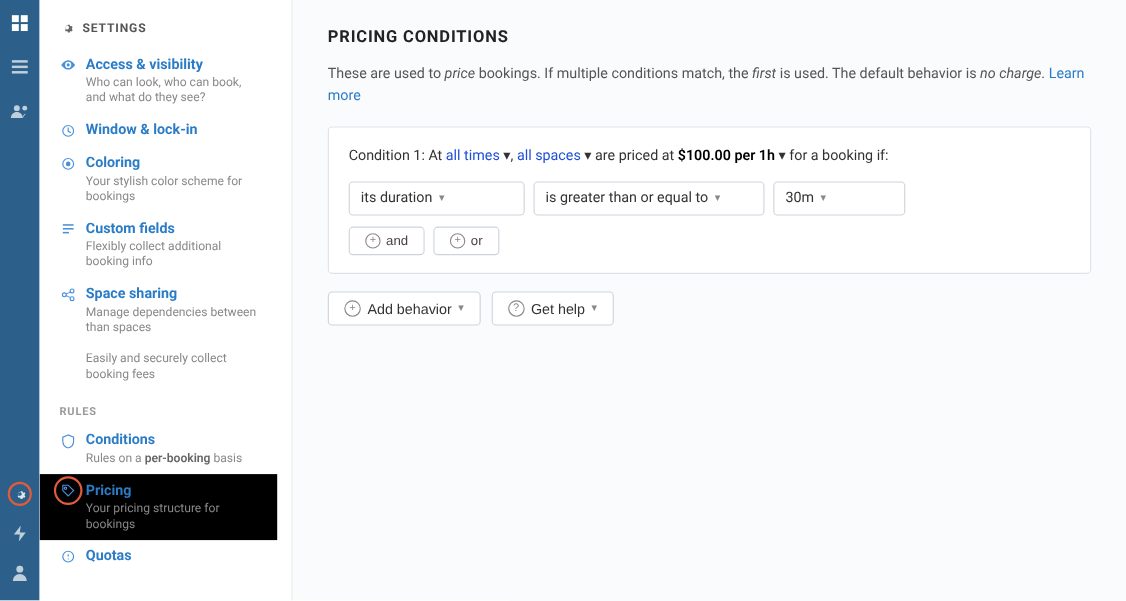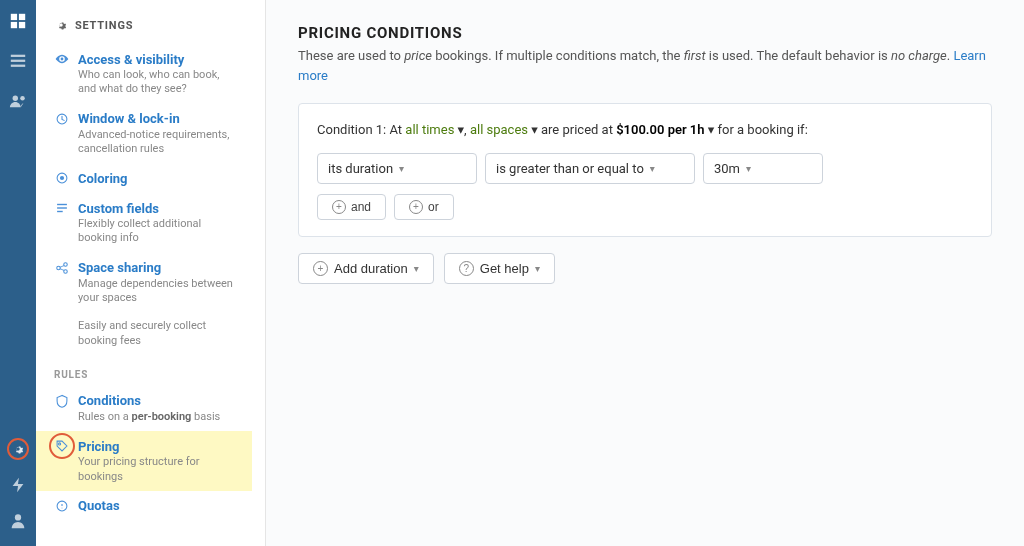--- a/index.html
+++ b/index.html
@@ -67,21 +67,21 @@
     }
     .settings-header svg { width: 14px; height: 14px; fill: #666; }
 
     .sidebar-item {
       padding: 7px 18px;
       cursor: pointer;
       display: flex;
       flex-direction: column;
       gap: 1px;
     }
-    .sidebar-item.active { background: #fef9c3; }
+    .sidebar-item.active { background: #000000; }
     .sidebar-item-row {
       display: flex;
       align-items: center;
       gap: 8px;
     }
     .sidebar-item-icon {
       width: 16px;
       height: 16px;
       flex-shrink: 0;
       color: #4a90d9;
@@ -113,21 +113,21 @@
       padding: 24px 32px;
       overflow-y: auto;
       background: #fafbfc;
     }
     .page-title {
       font-size: 15px;
       font-weight: 700;
       color: #222;
       letter-spacing: 0.05em;
       text-transform: uppercase;
-      margin-bottom: 4px;
+      margin-bottom: 16px;
     }
     .page-desc {
       font-size: 13px;
       color: #555;
       margin-bottom: 18px;
       line-height: 1.5;
     }
     .page-desc em { font-style: italic; }
     .page-desc .link { color: #2a7cc7; cursor: pointer; text-decoration: none; }
 
@@ -138,21 +138,21 @@
       border-radius: 4px;
       padding: 16px 18px;
       margin-bottom: 16px;
     }
     .condition-header {
       font-size: 13px;
       color: #333;
       margin-bottom: 12px;
       line-height: 1.6;
     }
-    .condition-header .link { color: #4d7c0f; cursor: pointer; }
+    .condition-header .link { color: #1d4ed8; cursor: pointer; }
     .condition-header .blue-bold { color: #000000; font-weight: 600; }
 
     .condition-row {
       display: flex;
       align-items: flex-end;
       gap: 8px;
       margin-bottom: 10px;
     }
     .select-field {
       border: 1px solid #cdd3db;
@@ -319,33 +319,33 @@
   <div class="sidebar-item">
     <div class="sidebar-item-row">
       <div class="sidebar-item-icon">
         <svg viewBox="0 0 20 20">
             <circle cx="10" cy="10" r="7" fill="none" stroke="#4a90d9" stroke-width="1.5"></circle>
             <path d="M10 6v4.5l3 1.5" fill="none" stroke="#4a90d9" stroke-width="1.5" stroke-linecap="round"></path>
           </svg>
       </div>
       <span class="sidebar-item-label">Window &amp; lock-in</span>
     </div>
-    <div class="sidebar-item-desc">Advanced-notice requirements, cancellation rules</div>
   </div>
 
   <div class="sidebar-item">
     <div class="sidebar-item-row">
       <div class="sidebar-item-icon">
         <svg viewBox="0 0 20 20">
             <circle cx="10" cy="10" r="7" fill="none" stroke="#4a90d9" stroke-width="1.5"></circle>
             <circle cx="10" cy="10" r="3" fill="#4a90d9"></circle>
           </svg>
       </div>
       <span class="sidebar-item-label">Coloring</span>
     </div>
+    <div class="sidebar-item-desc">Your stylish color scheme for bookings</div>
   </div>
 
   <div class="sidebar-item">
     <div class="sidebar-item-row">
       <div class="sidebar-item-icon">
         <svg viewBox="0 0 20 20">
             <rect x="3" y="4" width="14" height="2" fill="#4a90d9"></rect>
             <rect x="3" y="9" width="14" height="2" fill="#4a90d9"></rect>
             <rect x="3" y="14" width="8" height="2" fill="#4a90d9"></rect>
           </svg>
@@ -361,21 +361,21 @@
         <svg viewBox="0 0 20 20">
             <circle cx="5" cy="10" r="2.5" fill="none" stroke="#4a90d9" stroke-width="1.5"></circle>
             <circle cx="15" cy="5" r="2.5" fill="none" stroke="#4a90d9" stroke-width="1.5"></circle>
             <circle cx="15" cy="15" r="2.5" fill="none" stroke="#4a90d9" stroke-width="1.5"></circle>
             <line x1="7" y1="9" x2="13" y2="6.5" stroke="#4a90d9" stroke-width="1.2"></line>
             <line x1="7" y1="11" x2="13" y2="13.5" stroke="#4a90d9" stroke-width="1.2"></line>
           </svg>
       </div>
       <span class="sidebar-item-label">Space sharing</span>
     </div>
-    <div class="sidebar-item-desc">Manage dependencies between your spaces</div>
+    <div class="sidebar-item-desc">Manage dependencies between than spaces</div>
   </div>
 
   <div class="sidebar-item">
     <div class="sidebar-item-desc">Easily and securely collect booking fees</div>
   </div>
 
   <div class="sidebar-section-title">RULES</div>
 
   <div class="sidebar-item">
     <div class="sidebar-item-row">
@@ -452,21 +452,21 @@
       <button class="logic-btn">
         <span class="plus-circle">+</span>
         <span>or</span>
       </button>
     </div>
   </div>
 
   <div class="action-bar">
     <button class="action-btn">
       <span class="plus-circle">+</span>
-      <span>Add duration</span>
+      <span>Add behavior</span>
       <span class="chevron-down">▾</span>
     </button>
     <button class="action-btn">
       <span class="question-circle">?</span>
       <span>Get help</span>
       <span class="chevron-down">▾</span>
     </button>
   </div>
 </div>
 

